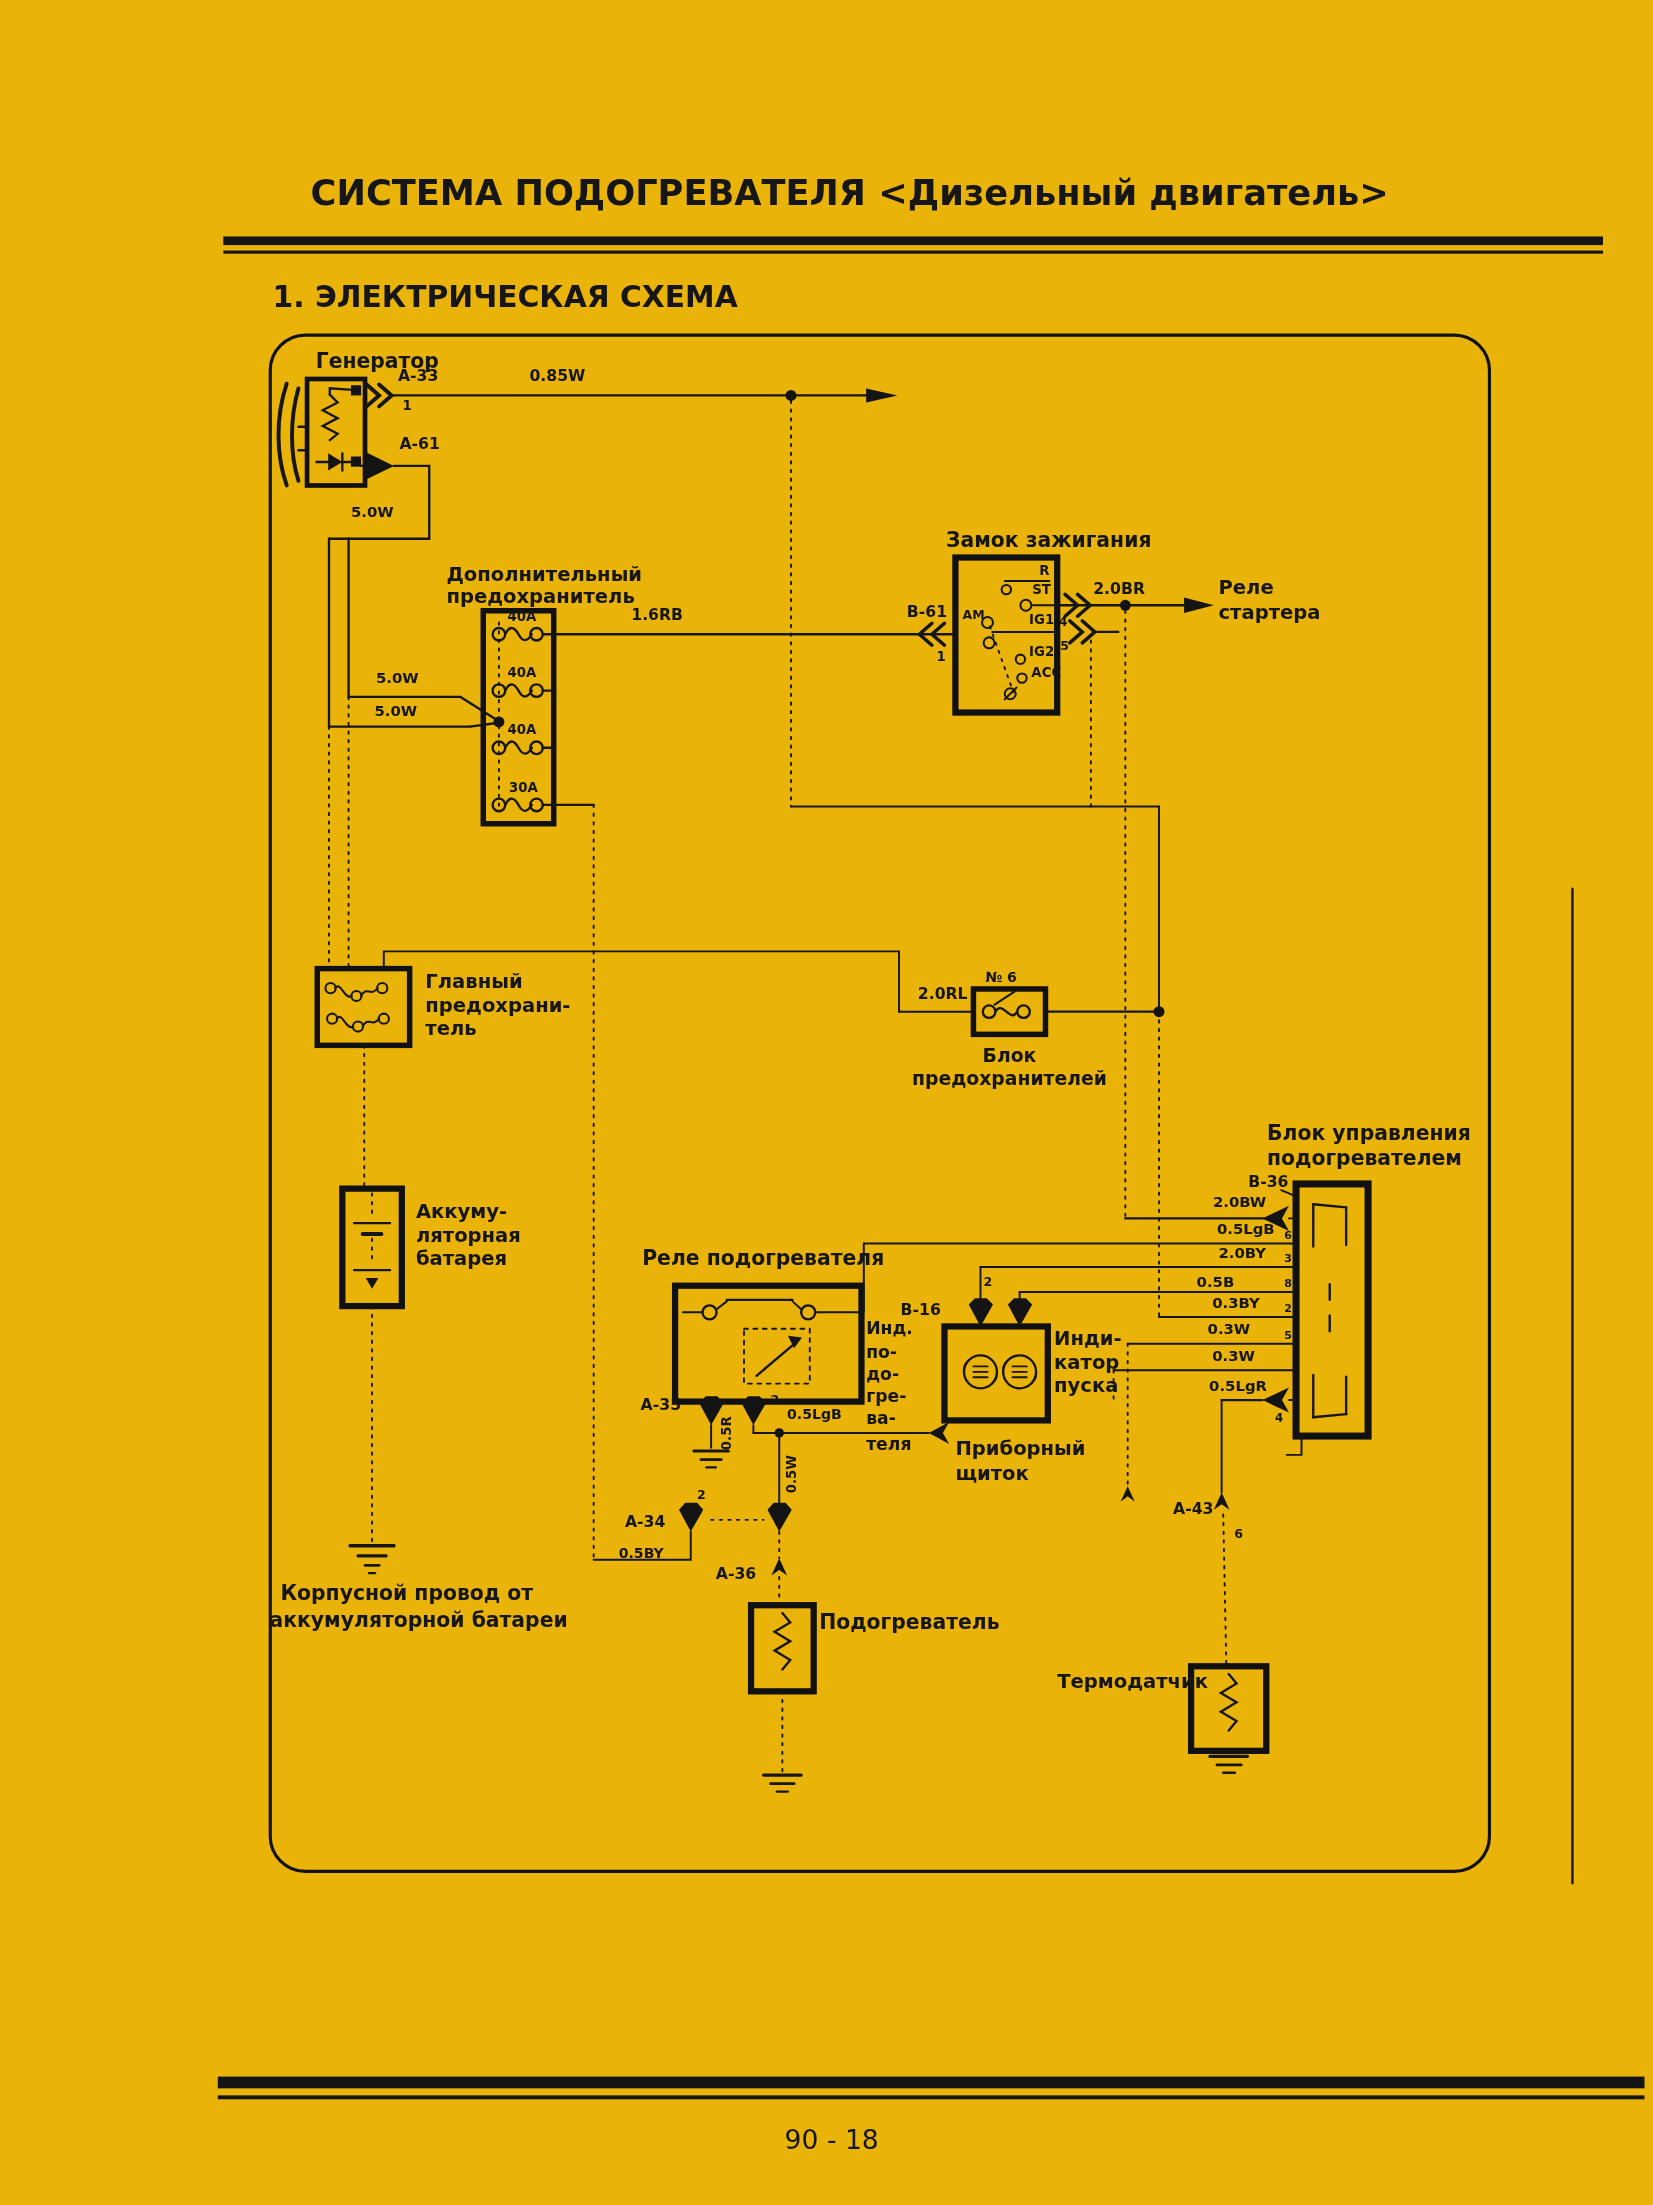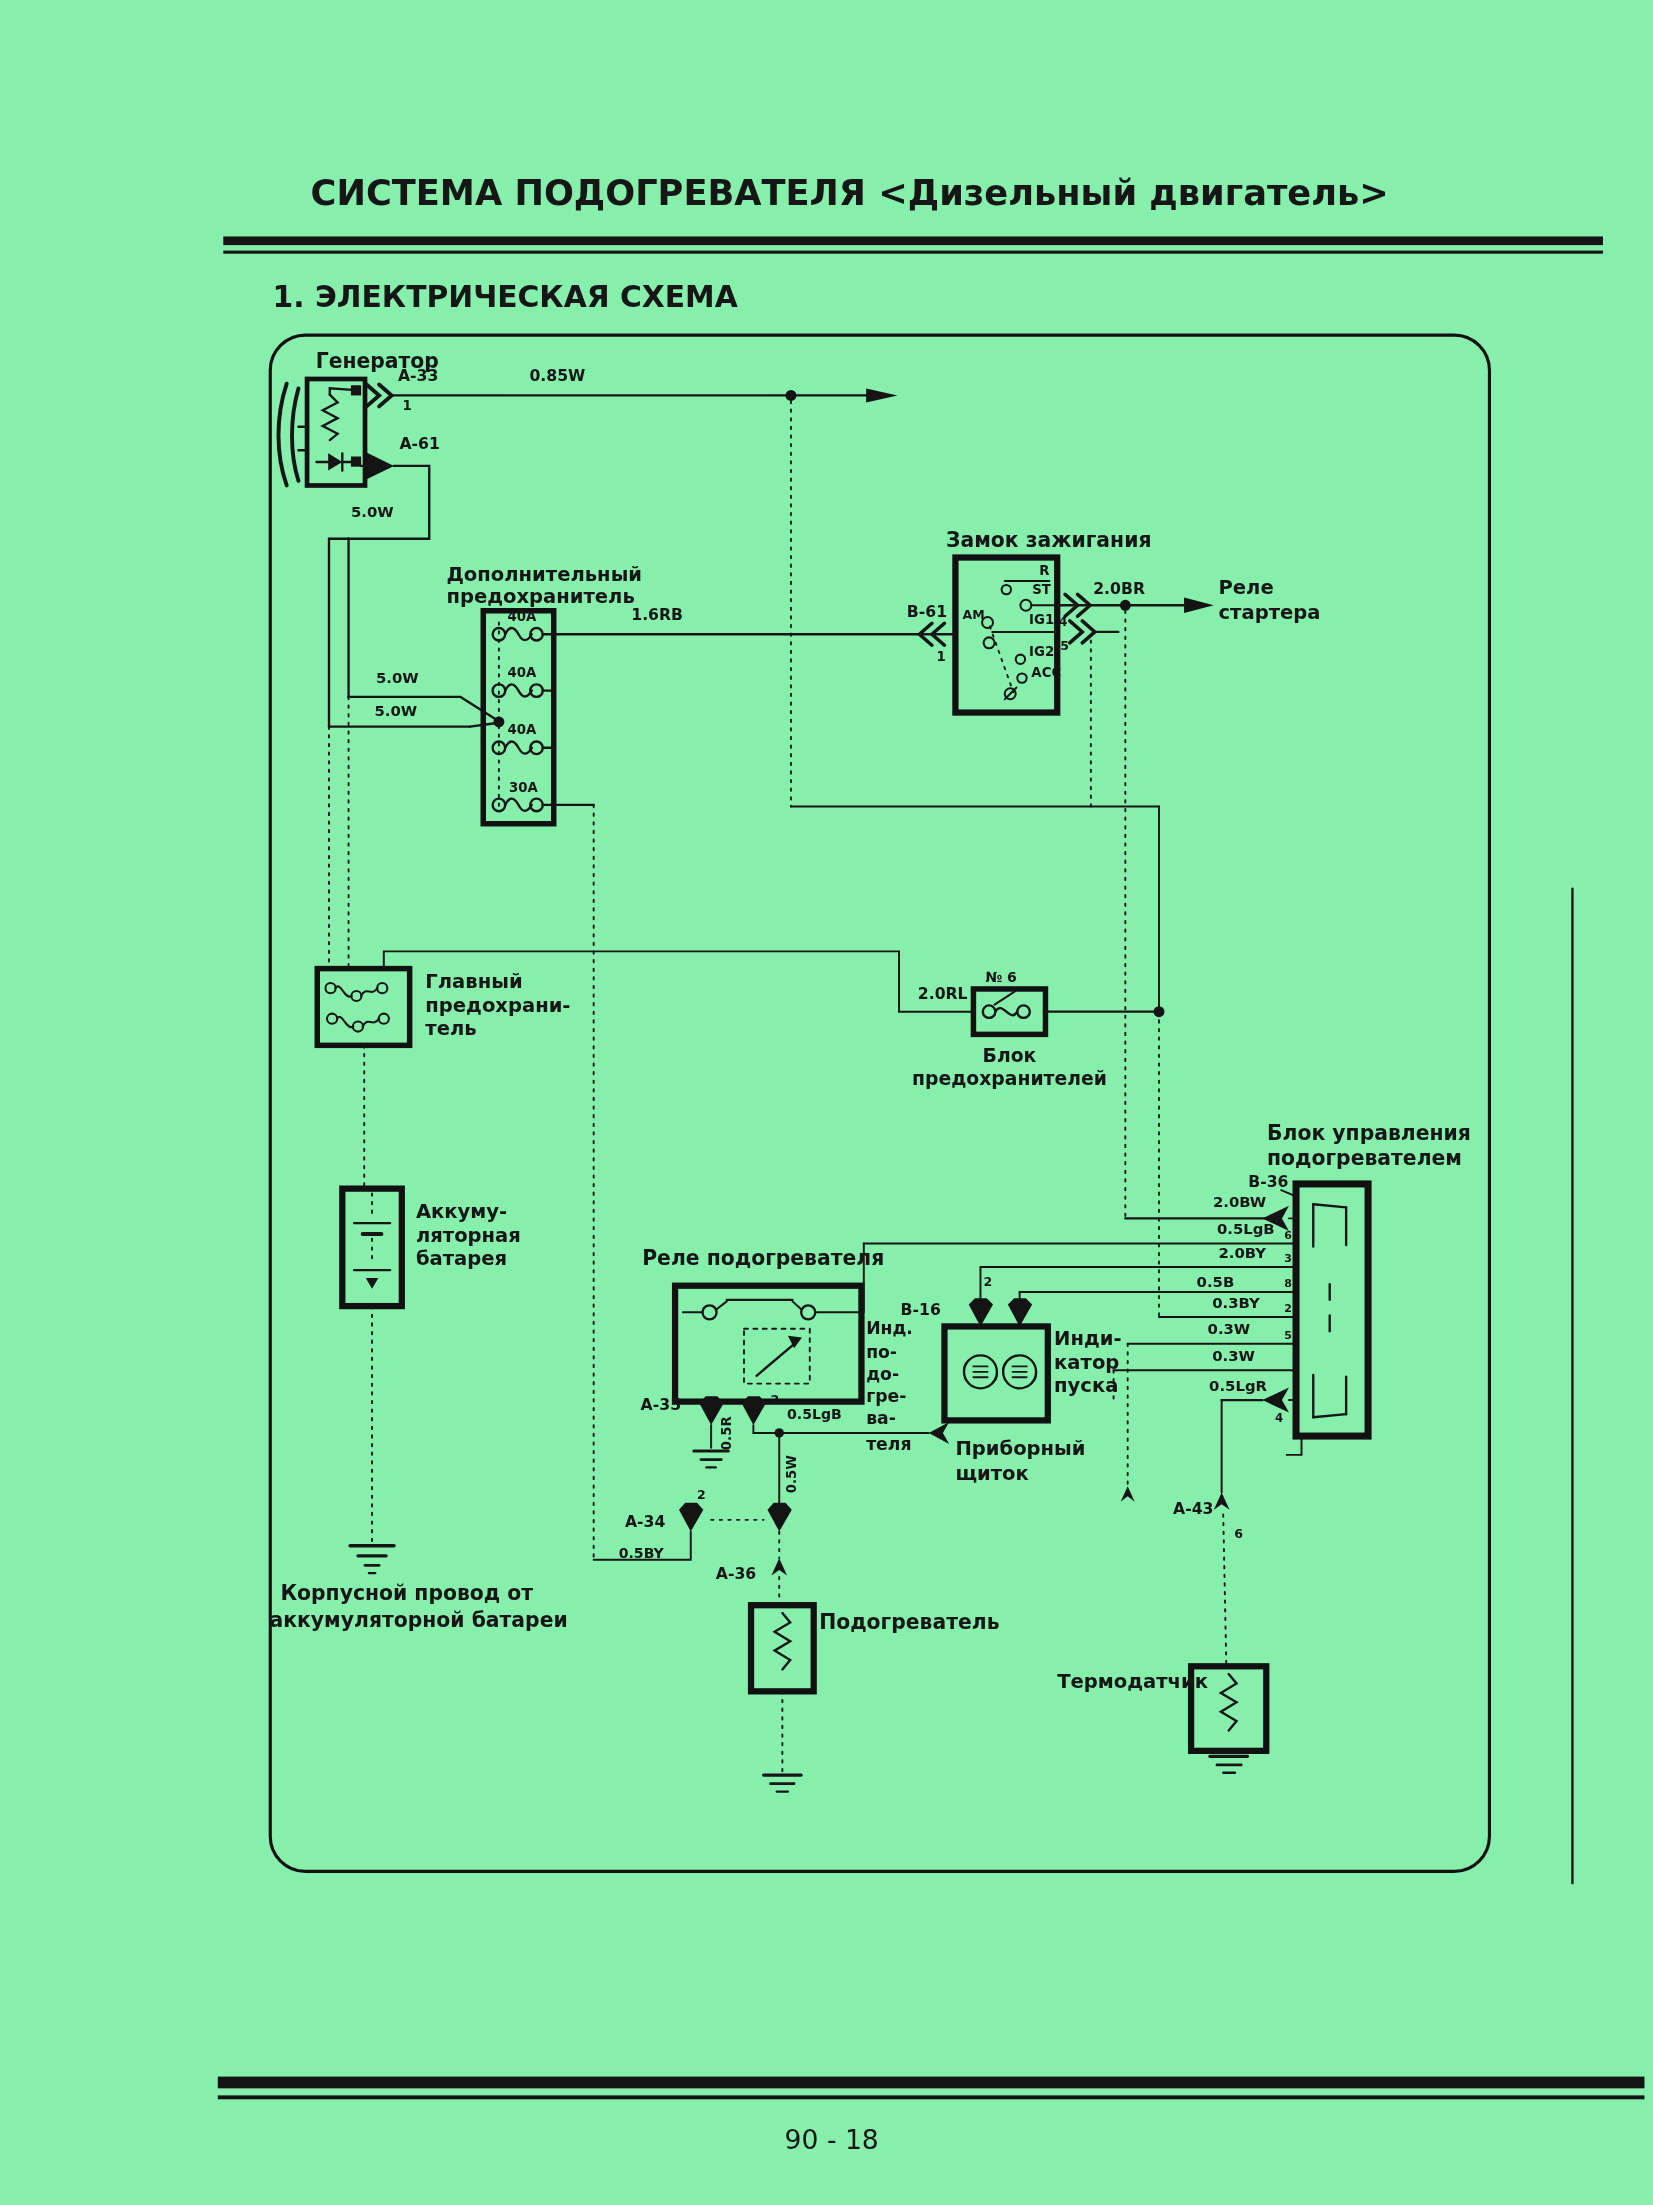--- a/index.html
+++ b/index.html
@@ -1,16 +1,16 @@
 <!DOCTYPE html>
 <html style="font-size:12.5px"><head>
 <meta charset="utf-8">
 <style>
   html,body{margin:0;padding:0;background:#f6f6f3;}
-  #page{position:relative;width:1654px;height:2205px;background:#86efac;overflow:hidden;}
+  #page{position:relative;width:1654px;height:2205px;background:#eab308;overflow:hidden;}
   svg{position:absolute;left:0;top:0;}
   svg text{font-family:"DejaVu Sans","Liberation Sans",sans-serif;font-weight:bold;fill:#161616;}
   .t14{font-size:14px}.t15{font-size:15px}.t16{font-size:16px}.t17{font-size:17px}
   .t18{font-size:18px}.t19{font-size:19px}.t20{font-size:20px}.t22{font-size:22px}
   .t24{font-size:24px}.t25{font-size:25px}.t26{font-size:26px}
   .t34{font-size:34px}.t38{font-size:38px}.t45{font-size:45px}
   .mid{text-anchor:middle}
   .reg{font-weight:normal}
   .ln{stroke:#161616;stroke-width:3;fill:none;stroke-linecap:round}
   .ln2{stroke:#161616;stroke-width:2.5;fill:none;stroke-linecap:round}

